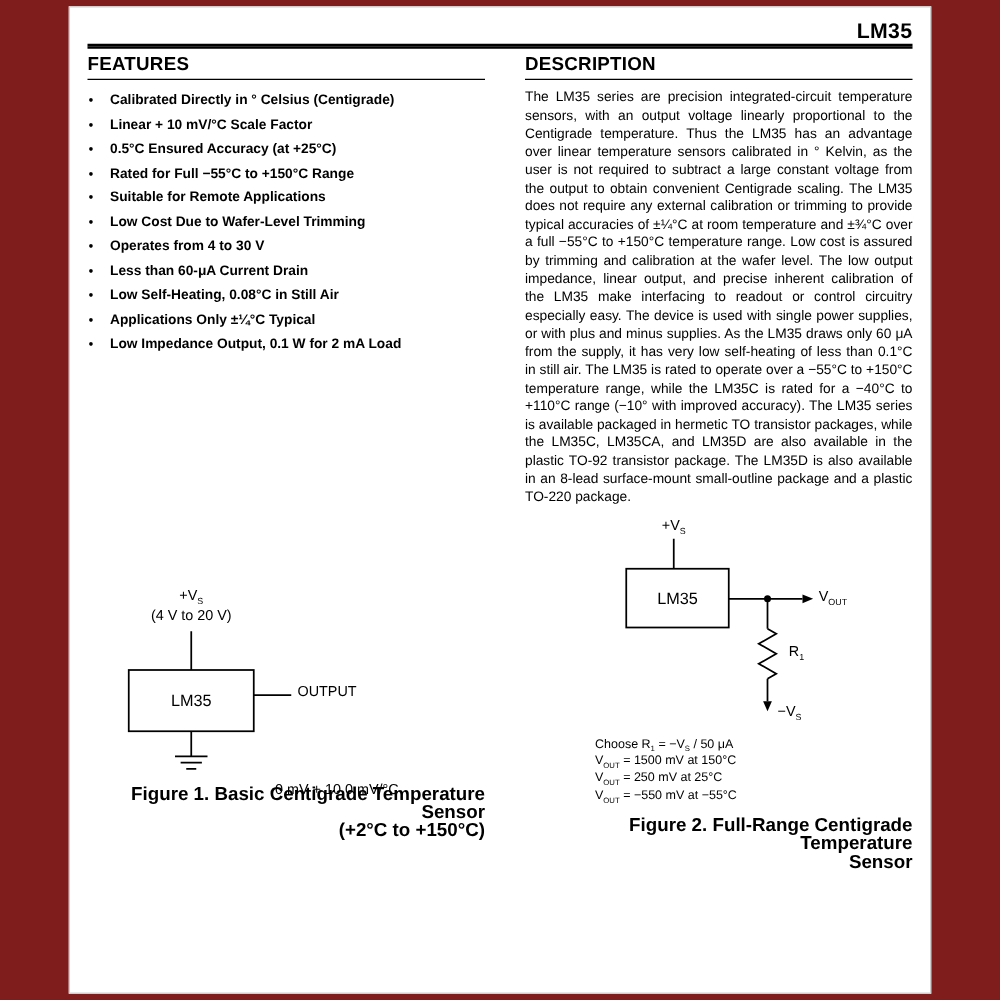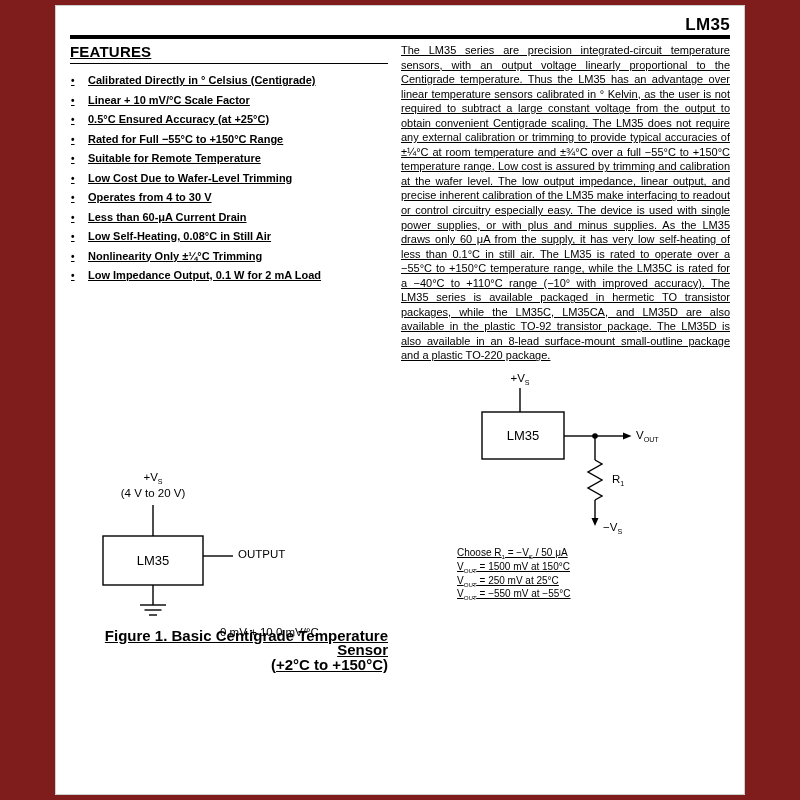--- a/index.html
+++ b/index.html
@@ -6,21 +6,21 @@
   html,body { background:#d9d9d9; font-family:"Liberation Sans", sans-serif; color:#000; }
   .canvas { position:relative; width:800px; height:800px; background:#7f1d1d; overflow:hidden; }
   .sheet { position:absolute; left:55px; top:5px; width:690px; height:790px;
            background:#ffffff; border:1px solid #cfcfcf; padding:0 14px; overflow:hidden; }
 
   .hdr-part { text-align:right; font-size:17px; font-weight:bold; padding-top:9px; letter-spacing:.3px; }
   .hdr-doc  { text-align:right; font-size:9px; margin-top:14px; margin-bottom:4px; letter-spacing:.2px; }
   .rule { border-top:2px solid #000; }
   .title { text-align:center; font-size:14.5px; font-weight:bold; padding:6px 0 7px 0; }
 
-  .cols { display:flex; gap:13px; margin-top:4px;text-decoration:underline; }
+  .cols { display:flex; gap:32px; margin-top:4px; }
   .col-left { width:318px; flex:none; }
   .col-right { flex:1; min-width:0; }
 
   .sect { font-size:15px; font-weight:bold; border-bottom:1.3px solid #000;
           padding-bottom:3px; margin-bottom:7px; letter-spacing:.2px; }
 
   .features-list { list-style:none; }
   .feature-item { display:flex; font-size:11px; font-weight:bold; line-height:19.5px; }
   .bullet { flex:none; width:9px; margin-right:9px; padding-left:1px; font-size:10px; line-height:19.5px; }
   .feature-text { flex:1; }
@@ -75,21 +75,21 @@
               <span class="feature-text">0.5°C Ensured Accuracy (at +25°C)</span>
             </li>
 
             <li class="feature-item">
               <span class="bullet">•</span>
               <span class="feature-text">Rated for Full −55°C to +150°C Range</span>
             </li>
 
             <li class="feature-item">
               <span class="bullet">•</span>
-              <span class="feature-text">Suitable for Remote Temperature</span>
+              <span class="feature-text">Suitable for Remote Applications</span>
             </li>
 
             <li class="feature-item">
               <span class="bullet">•</span>
               <span class="feature-text">Low Cost Due to Wafer-Level Trimming</span>
             </li>
 
             <li class="feature-item">
               <span class="bullet">•</span>
               <span class="feature-text">Operates from 4 to 30 V</span>
@@ -100,21 +100,21 @@
               <span class="feature-text">Less than 60-μA Current Drain</span>
             </li>
 
             <li class="feature-item">
               <span class="bullet">•</span>
               <span class="feature-text">Low Self-Heating, 0.08°C in Still Air</span>
             </li>
 
             <li class="feature-item">
               <span class="bullet">•</span>
-              <span class="feature-text">Nonlinearity Only ±¼°C Trimming</span>
+              <span class="feature-text">Applications Only ±¼°C Typical</span>
             </li>
 
             <li class="feature-item">
               <span class="bullet">•</span>
               <span class="feature-text">Low Impedance Output, 0.1 W for 2 mA Load</span>
             </li>
           </ul>
 
         <div class="fig fig1">
           <div class="fig-draw">
@@ -136,20 +136,21 @@
             <span class="fig-label" style="left:150px; top:111px;margin-top:44px;">0 mV + 10.0 mV/°C</span>
           </div>
           <div class="fig-caption">
             <div>Figure 1.  Basic Centigrade Temperature Sensor</div>
             <div>(+2°C to +150°C)</div>
           </div>
         </div>
       </div>
 
       <div class="col-right">
+        <div class="sect">DESCRIPTION</div>
         <div class="desc-body">The LM35 series are precision integrated-circuit temperature sensors, with an output voltage linearly proportional to the Centigrade temperature. Thus the LM35 has an advantage over linear temperature sensors calibrated in ° Kelvin, as the user is not required to subtract a large constant voltage from the output to obtain convenient Centigrade scaling. The LM35 does not require any external calibration or trimming to provide typical accuracies of ±¼°C at room temperature and ±¾°C over a full −55°C to +150°C temperature range. Low cost is assured by trimming and calibration at the wafer level. The low output impedance, linear output, and precise inherent calibration of the LM35 make interfacing to readout or control circuitry especially easy. The device is used with single power supplies, or with plus and minus supplies. As the LM35 draws only 60 μA from the supply, it has very low self-heating of less than 0.1°C in still air. The LM35 is rated to operate over a −55°C to +150°C temperature range, while the LM35C is rated for a −40°C to +110°C range (−10° with improved accuracy). The LM35 series is available packaged in hermetic TO transistor packages, while the LM35C, LM35CA, and LM35D are also available in the plastic TO-92 transistor package. The LM35D is also available in an 8-lead surface-mount small-outline package and a plastic TO-220 package.</div>
 
         <div class="fig fig2">
           <div class="fig-draw">
             <svg width="318" height="160" viewBox="0 0 318 160">
               <g stroke="#000" stroke-width="1.4" fill="none">
                 <line x1="119" y1="16" x2="119" y2="40"></line>
                 <rect x="81" y="40" width="82" height="47"></rect>
                 <line x1="163" y1="64" x2="194" y2="64"></line>
                 <line x1="194" y1="64" x2="222" y2="64"></line>
@@ -168,18 +169,22 @@
             <span class="fig-label" style="left:235px; top:57px;">V<sub>OUT</sub></span>
             <span class="fig-label" style="left:211px; top:101px;text-align:right;">R<sub>1</sub></span>
             <span class="fig-label" style="left:202px; top:149px;">−V<sub>S</sub></span>
           </div>
           <div class="fig-notes">
             <div>Choose R<sub>1</sub> = −V<sub>S</sub> / 50 μA</div>
             <div>V<sub>OUT</sub> = 1500 mV at 150°C</div>
             <div>V<sub>OUT</sub> = 250 mV at 25°C</div>
             <div>V<sub>OUT</sub> = −550 mV at −55°C</div>
           </div>
+          <div class="fig-caption cap2">
+            <div>Figure 2.  Full-Range Centigrade Temperature</div>
+            <div>Sensor</div>
+          </div>
         </div>
       </div>
 
     </div>
   </div>
 </div>
 
 </body></html>

